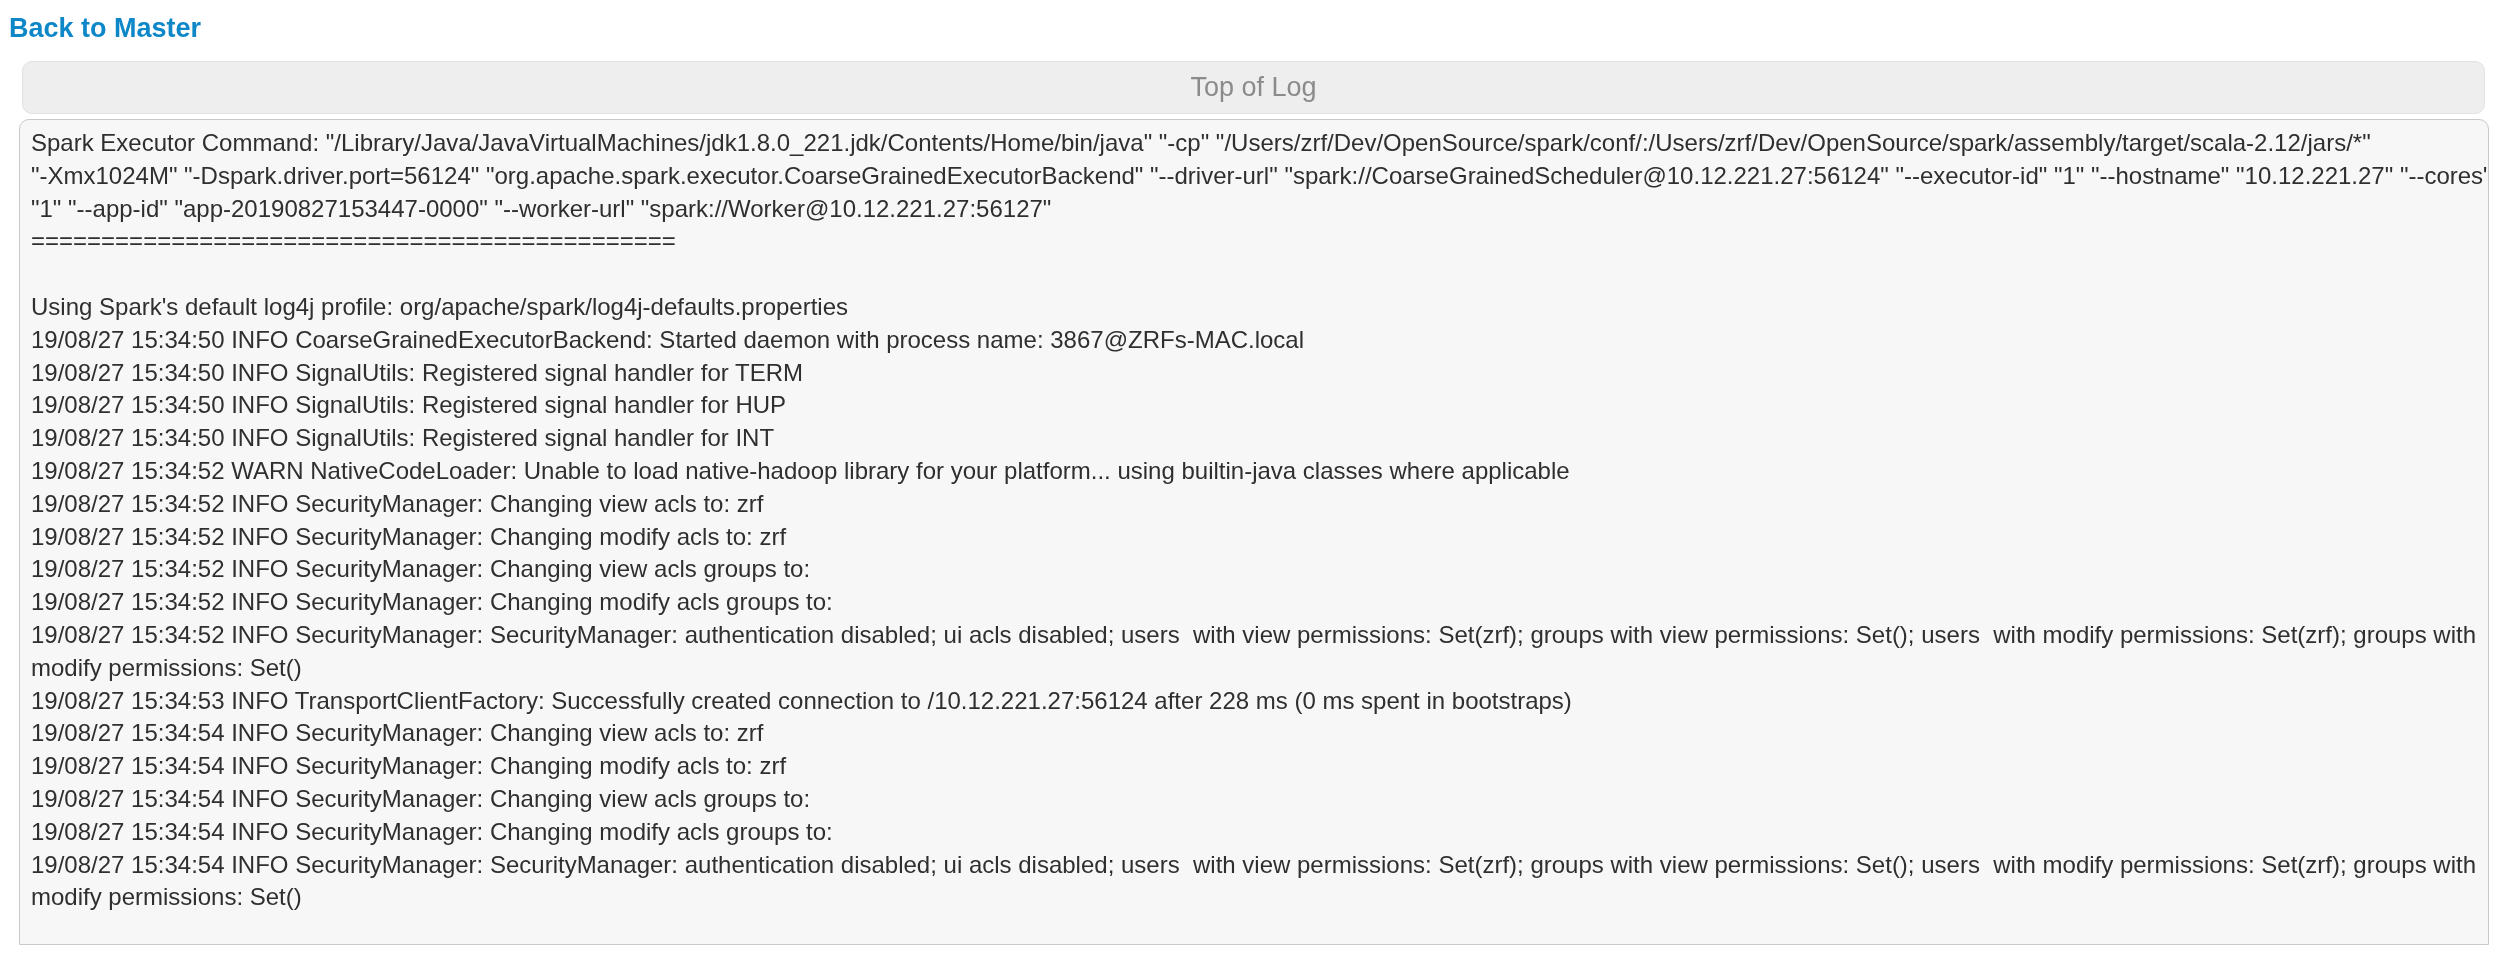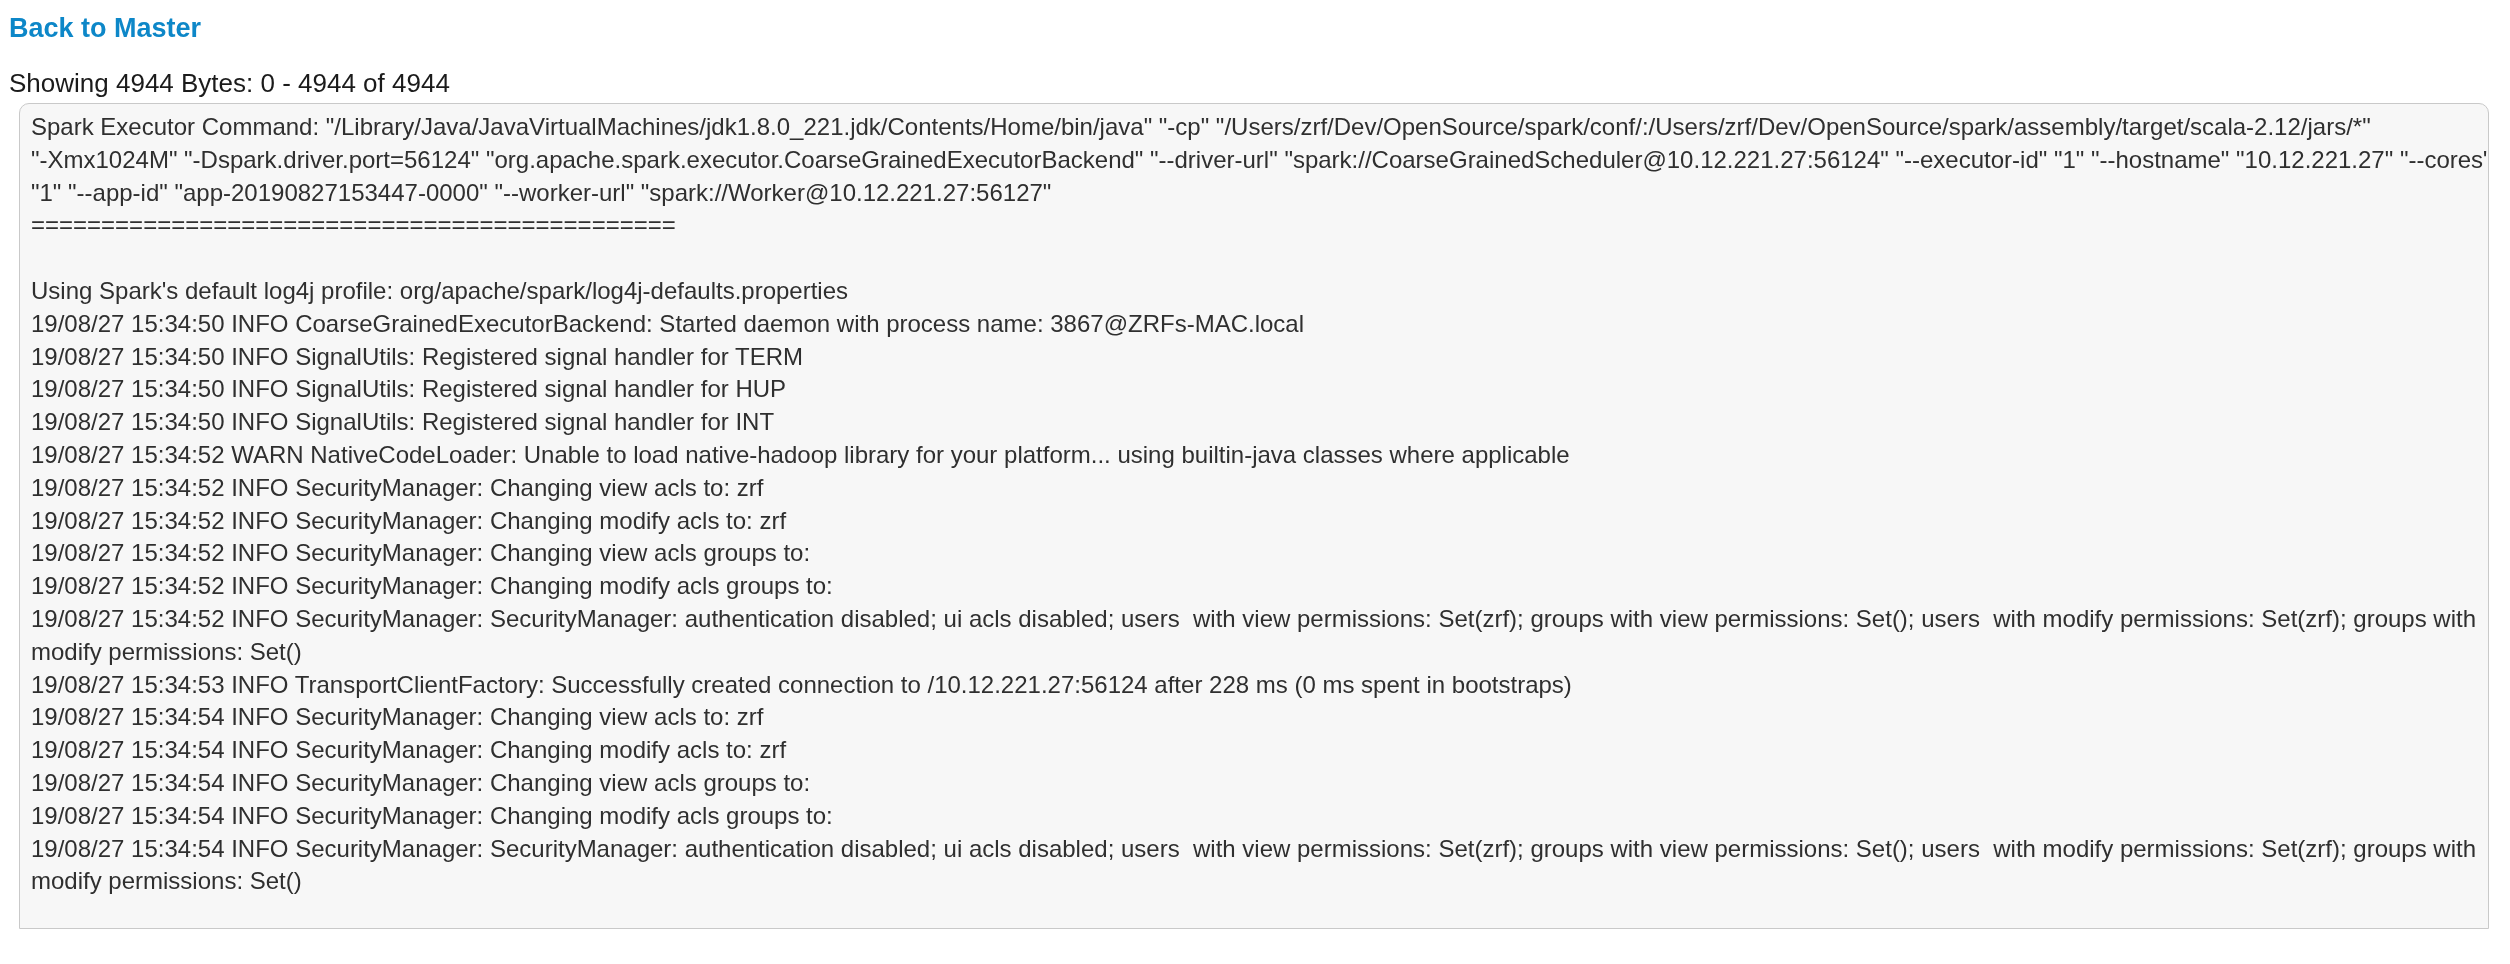--- a/index.html
+++ b/index.html
@@ -70,22 +70,22 @@
     white-space: pre;
     overflow: hidden;
   }
 </style>
 </head>
 <body>
 
 <div class="page">
   <a class="back-link" href="#">Back to Master</a>
 
-  <div class="showing">Showing 4944 Bytes: 0 - 4944 of 4944</div>
 
+  <div class="top-of-log">Top of Log</div>
 
   <pre class="log">Spark Executor Command: "/Library/Java/JavaVirtualMachines/jdk1.8.0_221.jdk/Contents/Home/bin/java" "-cp" "/Users/zrf/Dev/OpenSource/spark/conf/:/Users/zrf/Dev/OpenSource/spark/assembly/target/scala-2.12/jars/*"
 "-Xmx1024M" "-Dspark.driver.port=56124" "org.apache.spark.executor.CoarseGrainedExecutorBackend" "--driver-url" "spark://CoarseGrainedScheduler@10.12.221.27:56124" "--executor-id" "1" "--hostname" "10.12.221.27" "--cores"
 "1" "--app-id" "app-20190827153447-0000" "--worker-url" "spark://Worker@10.12.221.27:56127"
 ==============================================
 
 Using Spark's default log4j profile: org/apache/spark/log4j-defaults.properties
 19/08/27 15:34:50 INFO CoarseGrainedExecutorBackend: Started daemon with process name: 3867@ZRFs-MAC.local
 19/08/27 15:34:50 INFO SignalUtils: Registered signal handler for TERM
 19/08/27 15:34:50 INFO SignalUtils: Registered signal handler for HUP

